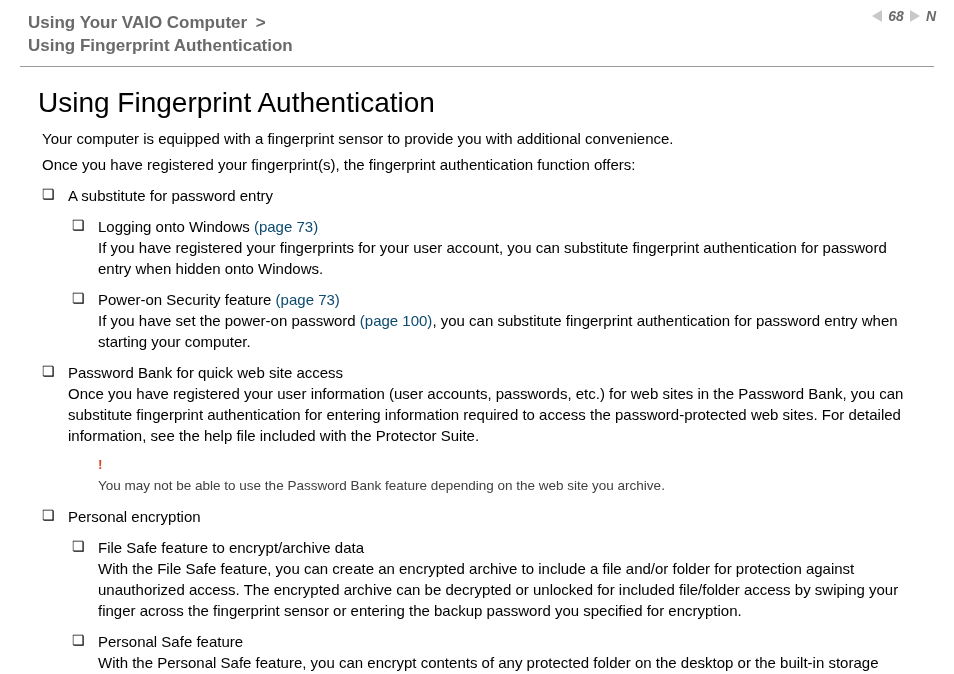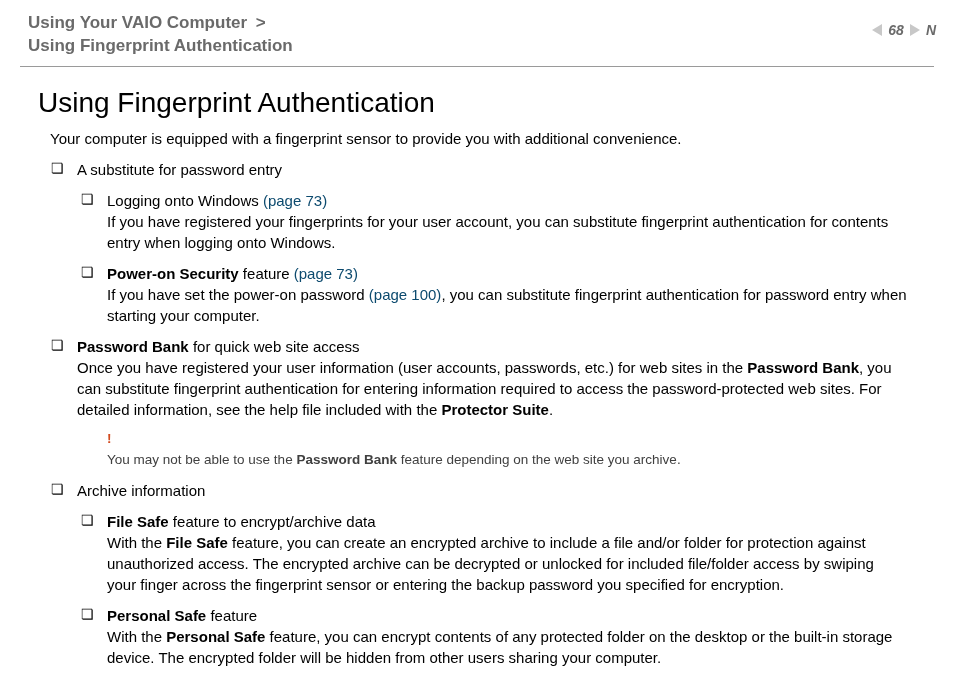--- a/index.html
+++ b/index.html
@@ -25,21 +25,21 @@
   .crumb-line {
     color: #6a6a6a;
     font-weight: bold;
     font-size: 17px;
     line-height: 1.35;
   }
   .crumb-line .gt { margin: 0 4px; }
   .pager {
     position: absolute;
     right: 18px;
-    top: 22px;
+    top: 8px;
     display: flex;
     align-items: center;
     gap: 6px;
   }
   .pager .arrow {
     width: 0; height: 0;
     border-top: 6px solid transparent;
     border-bottom: 6px solid transparent;
   }
   .pager .arrow.prev { border-right: 10px solid #c8c8c8; }
@@ -57,32 +57,32 @@
   }
   .content {
     padding: 12px 38px 0 38px;
   }
   h1.title {
     font-size: 28px;
     font-weight: normal;
     margin: 8px 0 10px 0;
   }
   p.intro {
-    margin: 6px 12px;
+    margin: 6px 4px;
     line-height: 1.35;
   }
   ul.bullets, ul.sub-bullets {
     list-style: none;
     margin: 4px 0;
     padding: 0;
   }
   ul.bullets > li {
     position: relative;
     padding-left: 30px;
-    margin: 10px 9px;
+    margin: 10px 0;
     line-height: 1.4;
   }
   ul.bullets > li::before {
     content: "❏";
     position: absolute;
     left: 4px;
     top: 0;
     font-size: 14px;
   }
   ul.sub-bullets {
@@ -94,21 +94,21 @@
     margin: 10px 0;
     line-height: 1.4;
   }
   ul.sub-bullets > li::before {
     content: "❏";
     position: absolute;
     left: 4px;
     top: 0;
     font-size: 14px;
   }
-  .bold { font-weight: bold; }
+  .bold { font-weight: normal; }
   a.page-link {
     color: #0c4a6e;
     text-decoration: none;
   }
   .note {
     margin: 10px 0 6px 30px;
     font-size: 13.5px;
     font-family: Arial, Helvetica, sans-serif;
   }
   .note .bang {
@@ -138,49 +138,50 @@
     <span class="num">N</span>
   </div>
 </div>
 <hr class="rule">
 
 <div class="content">
 
   <h1 class="title">Using Fingerprint Authentication</h1>
 
   <p class="intro">Your computer is equipped with a fingerprint sensor to provide you with additional convenience.</p>
+  <p class="intro">Once you have registered your fingerprint(s), the fingerprint authentication function offers:</p>
 
   <ul class="bullets">
 
     <li>
       <span>A substitute for password entry</span>
       <ul class="sub-bullets">
         <li>
           <span>Logging onto Windows </span><a class="page-link">(page 73)</a><br>
-          <span>If you have registered your fingerprints for your user account, you can substitute fingerprint authentication for contents entry when logging onto Windows.</span>
+          <span>If you have registered your fingerprints for your user account, you can substitute fingerprint authentication for password entry when hidden onto Windows.</span>
         </li>
         <li>
           <span class="bold">Power-on Security</span><span> feature </span><a class="page-link">(page 73)</a><br>
           <span>If you have set the power-on password </span><a class="page-link">(page 100)</a><span>, you can substitute fingerprint authentication for password entry when starting your computer.</span>
         </li>
       </ul>
     </li>
 
     <li>
       <span class="bold">Password Bank</span><span> for quick web site access</span><br>
       <span>Once you have registered your user information (user accounts, passwords, etc.) for web sites in the </span><span class="bold">Password Bank</span><span>, you can substitute fingerprint authentication for entering information required to access the password-protected web sites. For detailed information, see the help file included with the </span><span class="bold">Protector Suite</span><span>.</span>
 
       <div class="note">
         <span class="bang">!</span>
         <span class="ntext">You may not be able to use the </span><span class="ntext bold">Password Bank</span><span class="ntext"> feature depending on the web site you archive.</span>
       </div>
     </li>
 
     <li>
-      <span>Archive information</span>
+      <span>Personal encryption</span>
       <ul class="sub-bullets">
         <li>
           <span class="bold">File Safe</span><span> feature to encrypt/archive data</span><br>
           <span>With the </span><span class="bold">File Safe</span><span> feature, you can create an encrypted archive to include a file and/or folder for protection against unauthorized access. The encrypted archive can be decrypted or unlocked for included file/folder access by swiping your finger across the fingerprint sensor or entering the backup password you specified for encryption.</span>
         </li>
         <li>
           <span class="bold">Personal Safe</span><span> feature</span><br>
           <span>With the </span><span class="bold">Personal Safe</span><span> feature, you can encrypt contents of any protected folder on the desktop or the built-in storage device. The encrypted folder will be hidden from other users sharing your computer.</span>
         </li>
       </ul>

